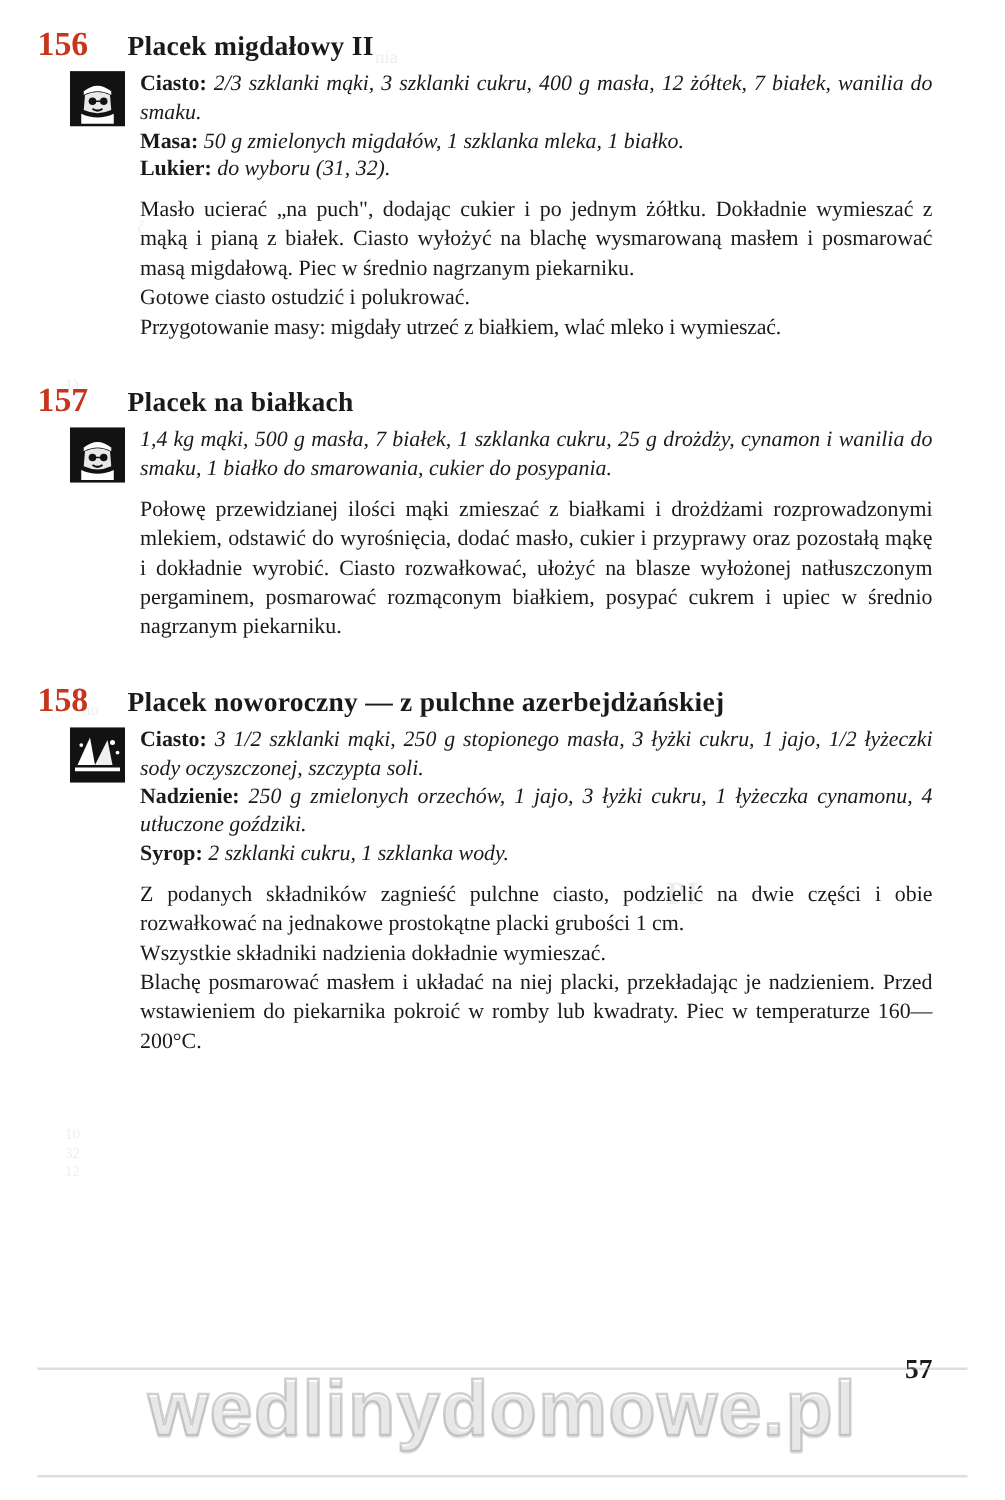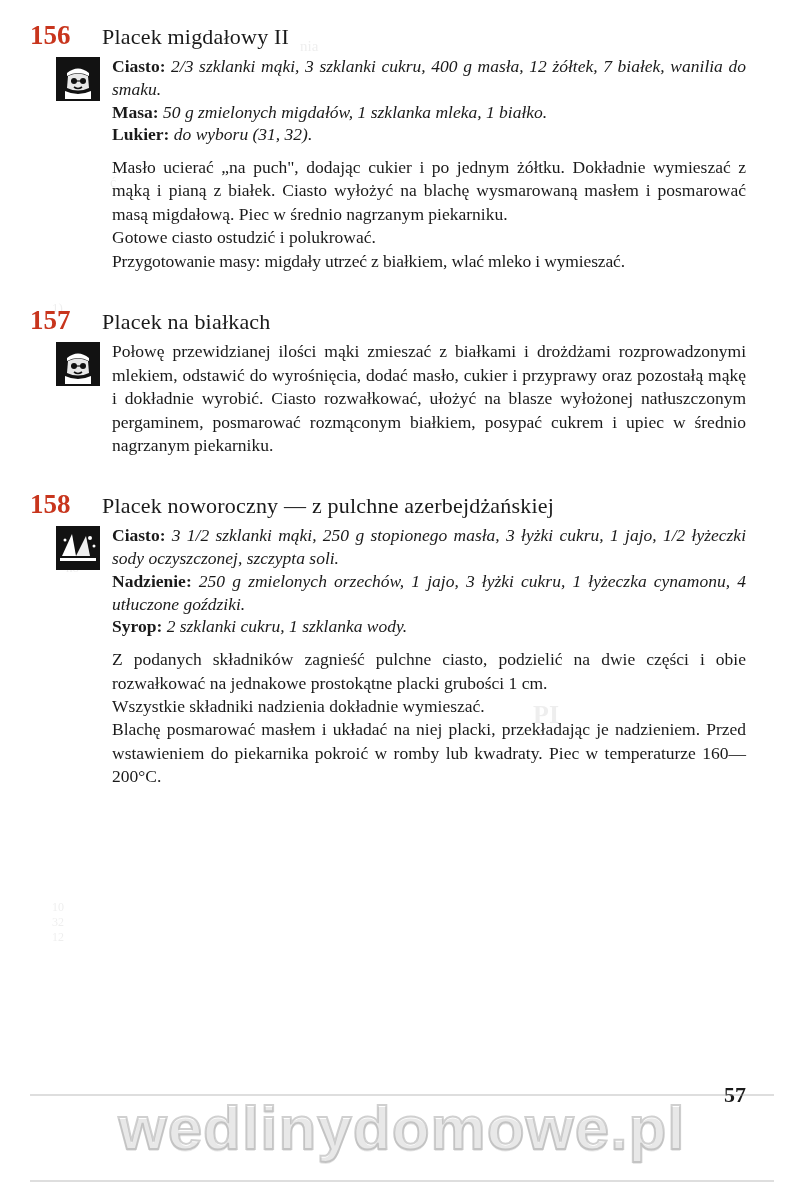--- a/index.html
+++ b/index.html
@@ -44,21 +44,21 @@
   .rec-num {
     color: #c8351d;
     font-weight: bold;
     font-size: 27px;
     font-family: "Liberation Serif", serif;
     width: 56px;
     flex: none;
     line-height: 1;
   }
   .rec-title {
-    font-weight: normal;
+    font-weight: bold;
     font-size: 22px;
     letter-spacing: 0.2px;
     line-height: 1;
   }
 
   .body-wrap {
     padding-left: 82px;
     position: relative;
   }
   .icon-box {
@@ -181,20 +181,21 @@
           <rect x="0" y="0" width="44" height="44" fill="#121212"></rect>
           <path d="M11 16 q11 -9 22 0 l0 3 q-11 -6 -22 0 z" fill="#ffffff"></path>
           <path d="M12 19 q10 -5 20 0 l1 12 q-11 5 -22 0 z" fill="#e8e8e8"></path>
           <circle cx="18" cy="24" r="3" fill="#121212"></circle>
           <circle cx="27" cy="24" r="3" fill="#121212"></circle>
           <path d="M15 24 h14" stroke="#121212" stroke-width="1.2" fill="none"></path>
           <path d="M18 30 q4 3 8 0" stroke="#121212" stroke-width="1.6" fill="none"></path>
           <path d="M9 34 q13 6 26 0 l0 8 l-26 0 z" fill="#ffffff"></path>
         </svg>
       </div>
+      <div class="ingredients">1,4 kg mąki, 500 g masła, 7 białek, 1 szklanka cukru, 25 g drożdży, cynamon i wanilia do smaku, 1 białko do smarowania, cukier do posypania.</div>
       <div class="steps">
         <p>Połowę przewidzianej ilości mąki zmieszać z białkami i drożdżami rozprowadzonymi mlekiem, odstawić do wyrośnięcia, dodać masło, cukier i przyprawy oraz pozostałą mąkę i dokładnie wyrobić. Ciasto rozwałkować, ułożyć na blasze wyłożonej natłuszczonym pergaminem, posmarować rozmąconym białkiem, posypać cukrem i upiec w średnio nagrzanym piekarniku.</p>
       </div>
     </div>
   </div>
 
   <div class="recipe" style="margin-top:34px;">
     <div class="rec-head">
       <div class="rec-num">158</div>
       <div class="rec-title">Placek noworoczny — z pulchne azerbejdżańskiej</div>

